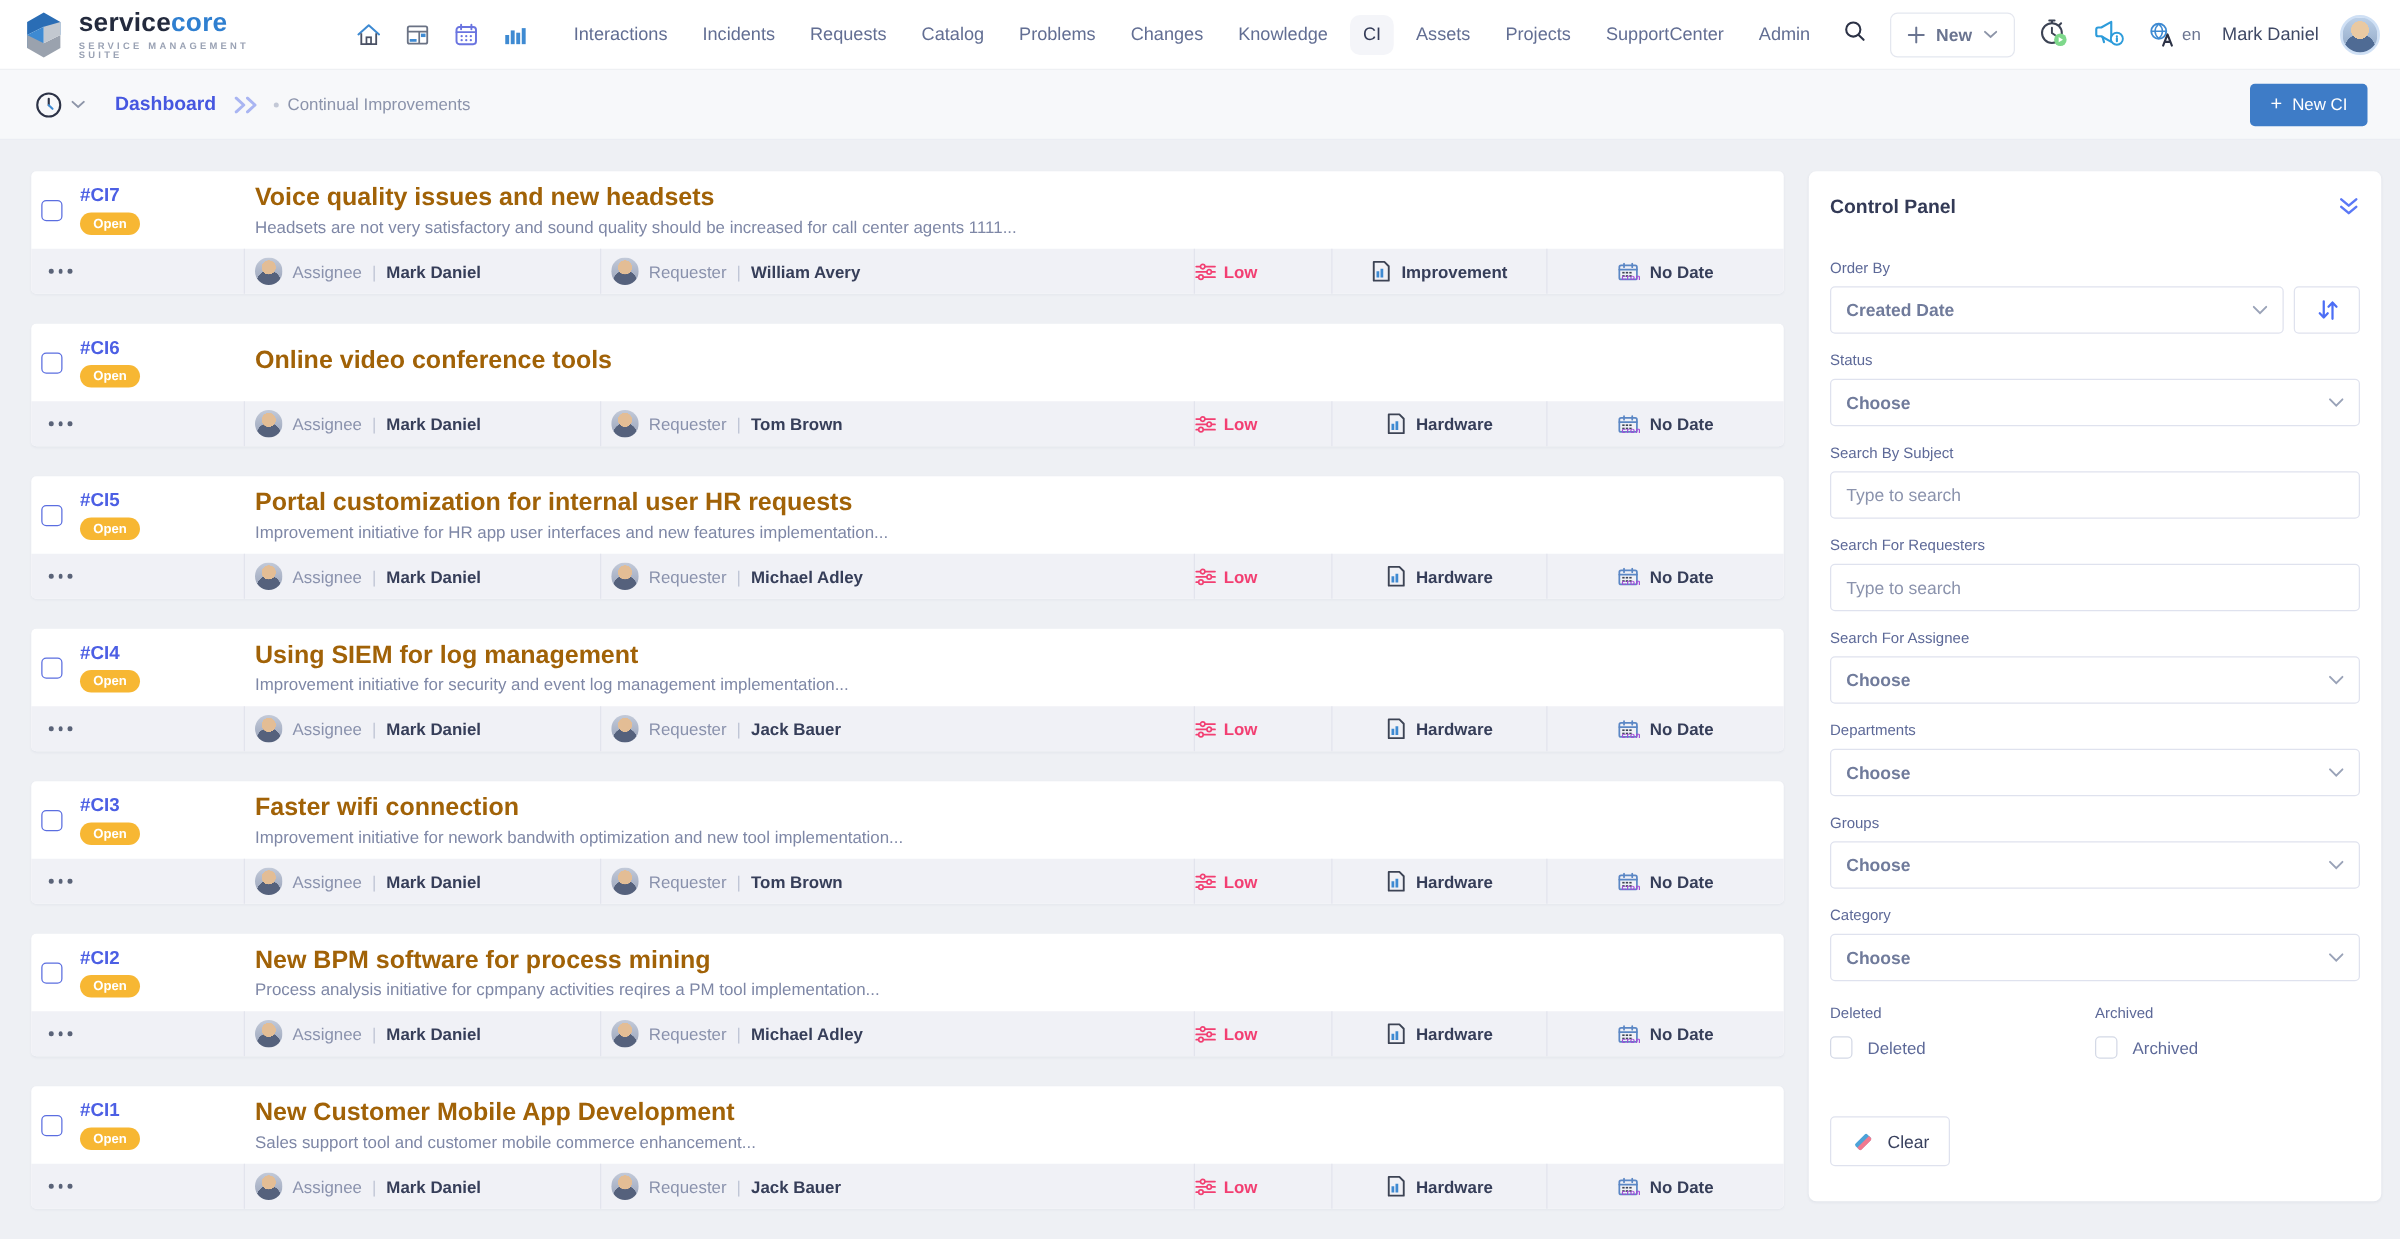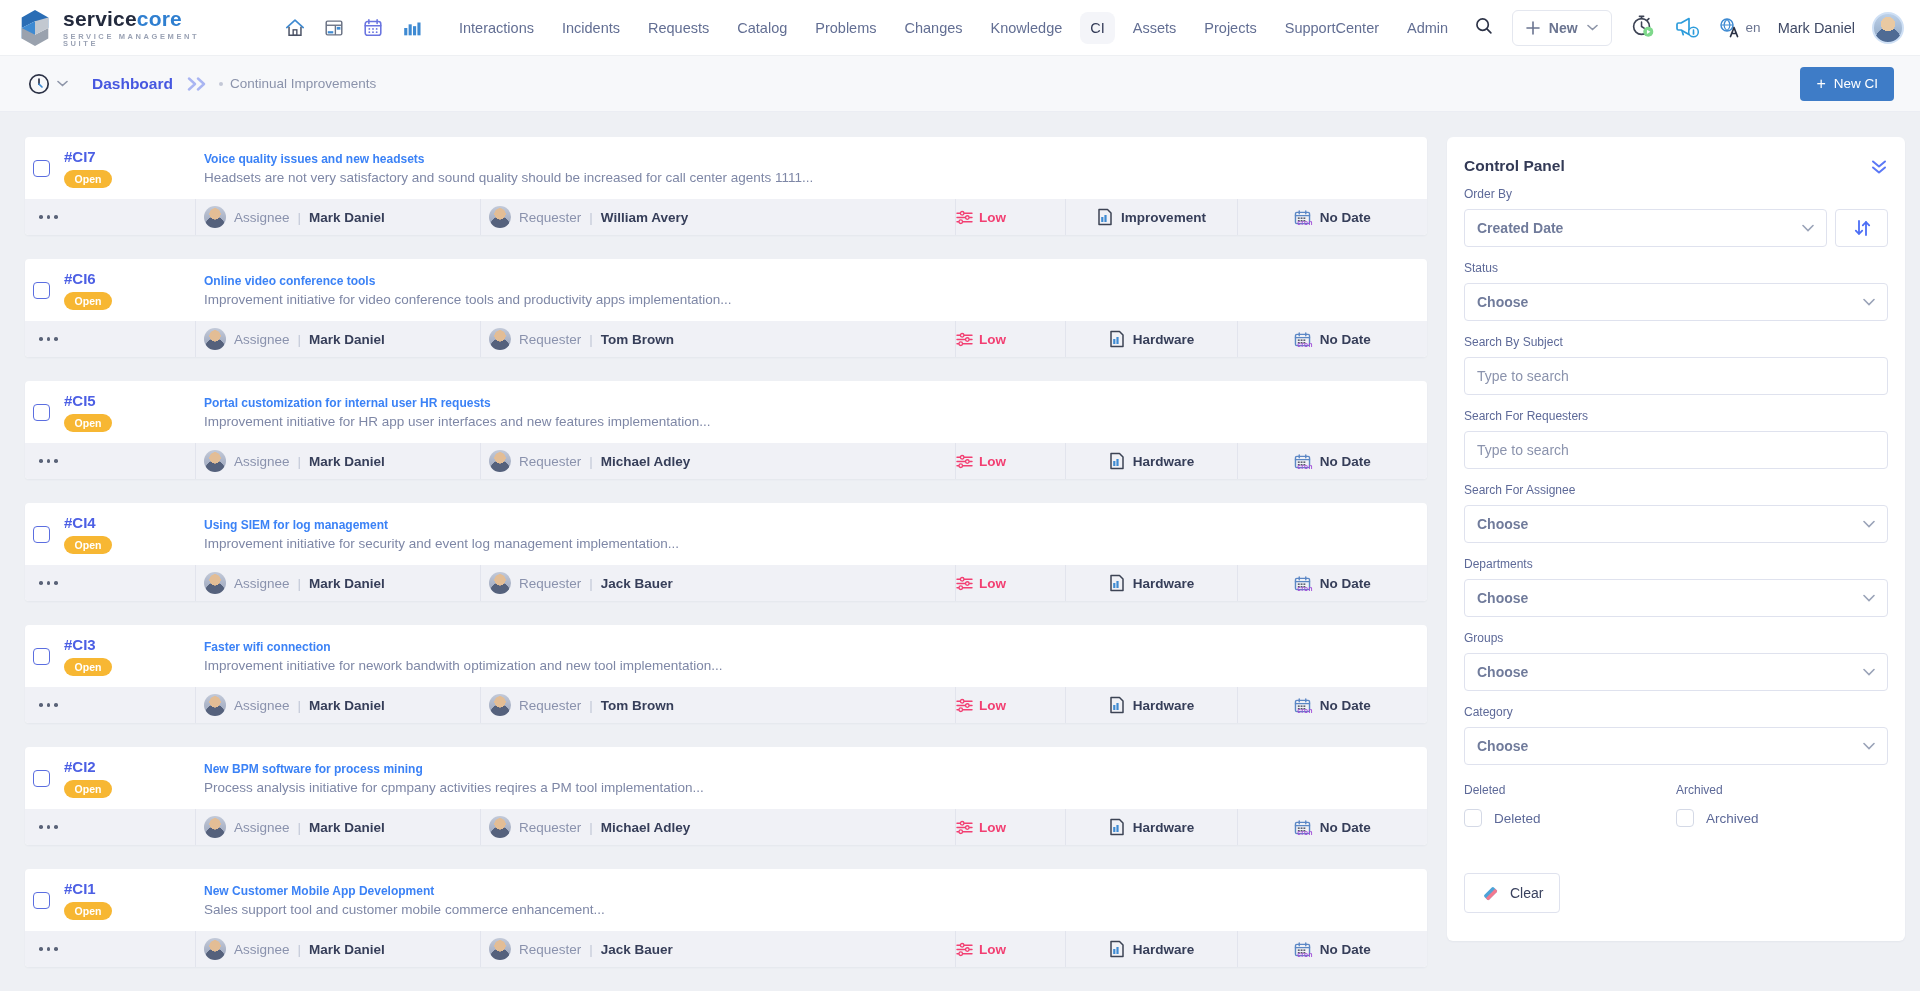--- a/index.html
+++ b/index.html
@@ -54,21 +54,21 @@
   
   .card { background:#fff; border-radius:4px; margin-bottom:24px; box-shadow:0 1px 2px rgba(40,50,90,.05); }
   .card-head { display:flex; align-items:center; height:62px; padding-left:8px; }
   .cb { width:17px; height:17px; border:1.5px solid #5b6ee0; border-radius:4px; background:#fff;
         flex:0 0 auto; cursor:pointer; }
   .id-col { margin-left:14px; width:140px; display:flex; flex-direction:column; gap:5px; }
   .ci-id { color:#4c5fe4; font-size:15px; font-weight:700; text-decoration:none; cursor:pointer; }
   .badge-open { background:#f7b733; color:#fff; font-size:10.5px; font-weight:700; border-radius:10px;
                 padding:3px 0; width:48px; text-align:center; }
   .title-col { flex:1; min-width:0; }
-  .ci-title { display:block; color:#3b82f6; font-size:12px; font-weight:600; text-decoration:none;
+  .ci-title { display:block; color:#a16207; font-size:20px; font-weight:600; text-decoration:none;
               cursor:pointer; margin-bottom:4px; }
   .ci-desc { font-size:13.5px; color:#7e87a6; }
 
   .card-meta { background:#f0f1f6; height:36px; display:flex; align-items:stretch;
                border-radius:0 0 4px 4px; font-size:13.5px; }
   .m-col { display:flex; align-items:center; }
   .m-col + .m-col { border-left:1px solid #e2e4ed; }
   .m-actions { width:170px; padding-left:14px; gap:4px; cursor:pointer; }
   .m-actions .dot { width:3.5px; height:3.5px; border-radius:50%; background:#5a6378; display:inline-block; }
   .m-assignee { width:285px; padding-left:8px; gap:8px; }
@@ -82,21 +82,21 @@
                   linear-gradient(#c3cad9,#97a1b8); }
   .m-label { color:#8a92ad; }
   .m-sep { color:#c0c6d6; }
   .m-name { color:#363e59; font-weight:700; }
   .m-pri { color:#f23f72; font-weight:700; }
   .cron { font-size:6.5px; color:#a24bd8; font-weight:700; letter-spacing:.4px; margin:10px 0 0 -21px; }
 
   
   .panel { width:458px; flex:0 0 auto; background:#fff; border-radius:6px; padding:20px 17px 28px;
            box-shadow:0 1px 2px rgba(40,50,90,.05); }
-  .panel-head { display:flex; align-items:flex-end; justify-content:space-between; margin-bottom:12px;gap:20px; }
+  .panel-head { display:flex; align-items:flex-start; justify-content:space-between; margin-bottom:32px;gap:20px; }
   .panel-title { font-size:15.5px; font-weight:700; color:#333a56; }
   .collapse { cursor:pointer; display:flex; }
   .fgroup { margin-bottom:14px; }
   .flabel { display:block; font-size:12px; color:#5d6998; margin-bottom:8px; }
   .frow { display:flex; gap:8px; }
   .select { flex:1; height:38px; border:1px solid #dfe2ee; border-radius:4px; background:#fff;
             display:flex; align-items:center; justify-content:space-between; padding:0 12px;
             font-size:14px; color:#707b9b; cursor:pointer;font-weight:bold; }
   .tinput { width:100%; height:38px; border:1px solid #dfe2ee; border-radius:4px; padding:0 12px;
             font-size:14px; color:#3c4460; font-family:inherit; }
@@ -336,21 +336,20 @@
 
       <article class="card">
         <div class="card-head">
           <span class="cb" role="checkbox" aria-checked="false"></span>
           <div class="id-col">
             <a class="ci-id">#CI6</a>
             <span class="badge-open">Open</span>
           </div>
           <div class="title-col">
             <a class="ci-title">Online video conference tools</a>
-            <div class="ci-desc">Improvement initiative for video conference tools and productivity apps implementation...</div>
           </div>
         </div>
         <div class="card-meta">
           <div class="m-col m-actions">
             <i class="dot"></i>
             <i class="dot"></i>
             <i class="dot"></i>
           </div>
           <div class="m-col m-assignee">
             <span class="avatar"></span>

